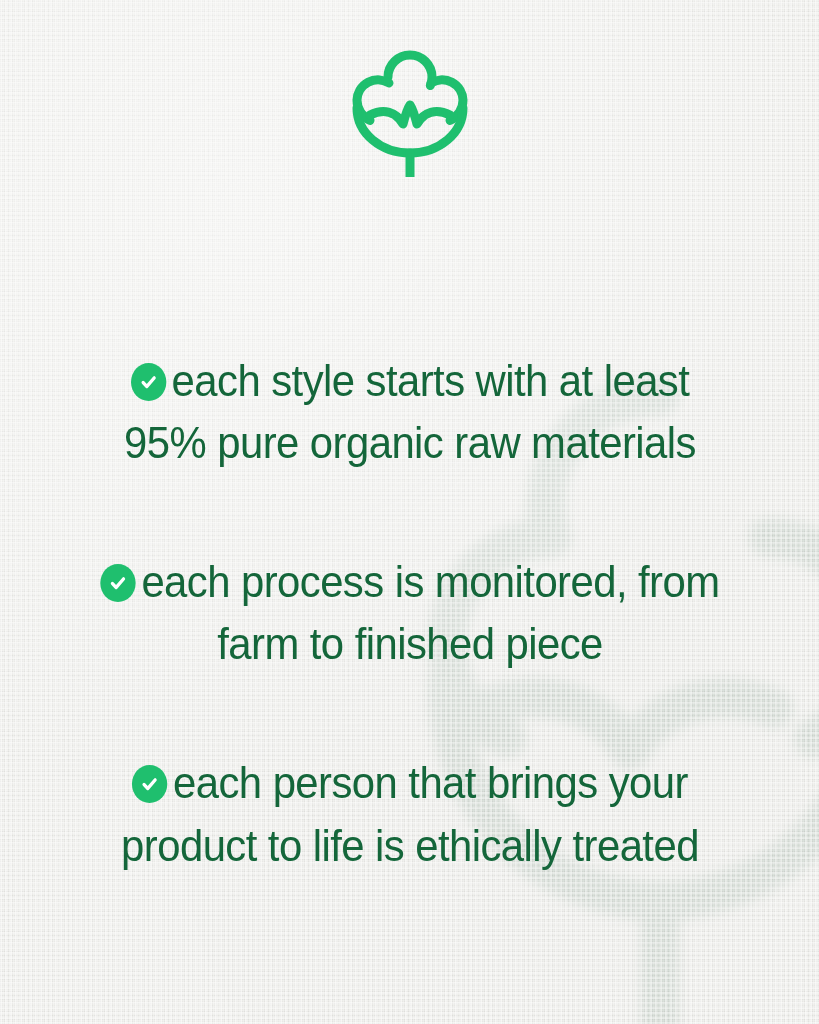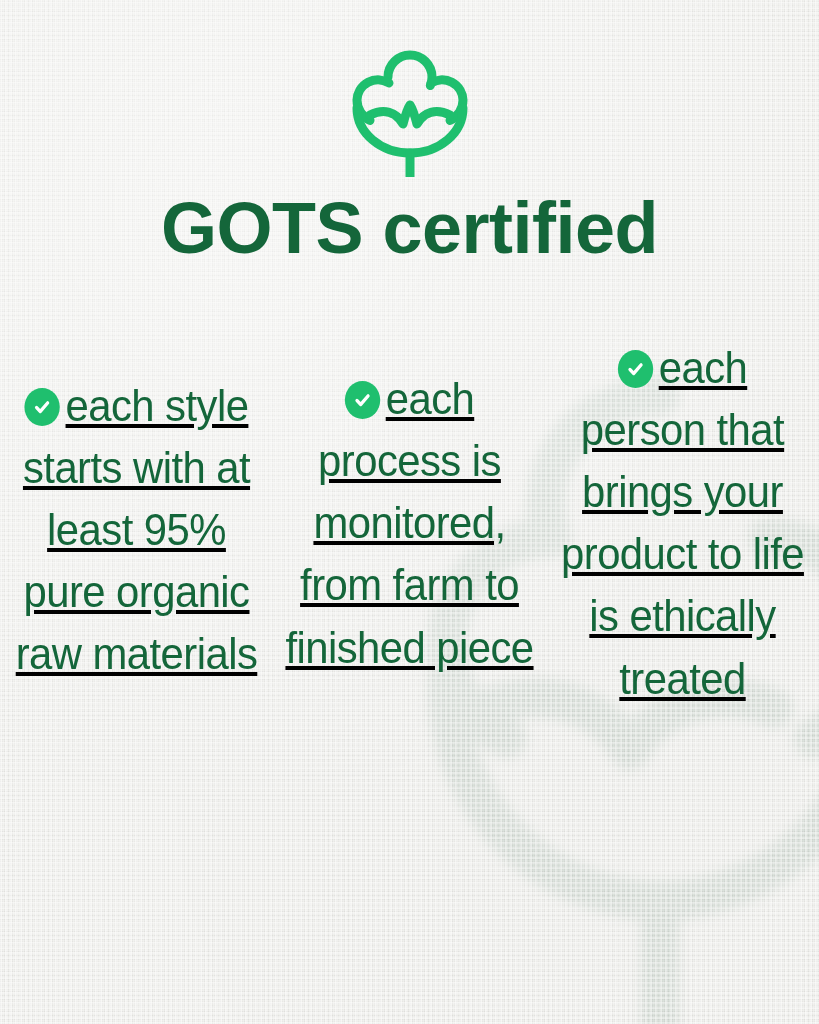--- a/index.html
+++ b/index.html
@@ -106,23 +106,22 @@
     font-size: 72px;
     line-height: 0.96;
     letter-spacing: -0.5px;
     font-stretch: condensed;
   }
 
   .bullets {
     margin-top: 42px;
     width: 100%;
     display: flex;
-    flex-direction: row;
+    flex-direction: column;
     align-items: center;
-    text-decoration: underline;
   }
 
   .bullet {
     position: relative;
     width: 700px;
     text-align: center;
     color: #14663a;
     font-family: "Liberation Sans", sans-serif;
     font-weight: 400;
     font-size: 45px;
@@ -191,21 +190,21 @@
           <path d="M9 69c0 25 23.7 45 53 45s53-20 53-45"></path>
 
           <path d="M22 76c14-7 26-3 33 9 2.6-10 5-16 7-19 2 3 4.4 9 7 19 7-12 19-16 33-9"></path>
 
           <path d="M62 114v24"></path>
         </g>
       </svg>
     </div>
 
     <h1 class="title">
-      <span>GOTS certified</span><br>
+      <br>
     </h1>
 
     <div class="bullets">
 
       <p class="bullet">
         <span class="badge">
           <svg width="22" height="22" viewBox="0 0 22 22" aria-hidden="true">
             <path d="M5 11.5l4 4 8-8.6" fill="none" stroke="#ffffff" stroke-width="3.4" stroke-linecap="round" stroke-linejoin="round"></path>
           </svg>
         </span><span class="bullet-text">each style starts with at least 95% pure organic raw materials</span>

